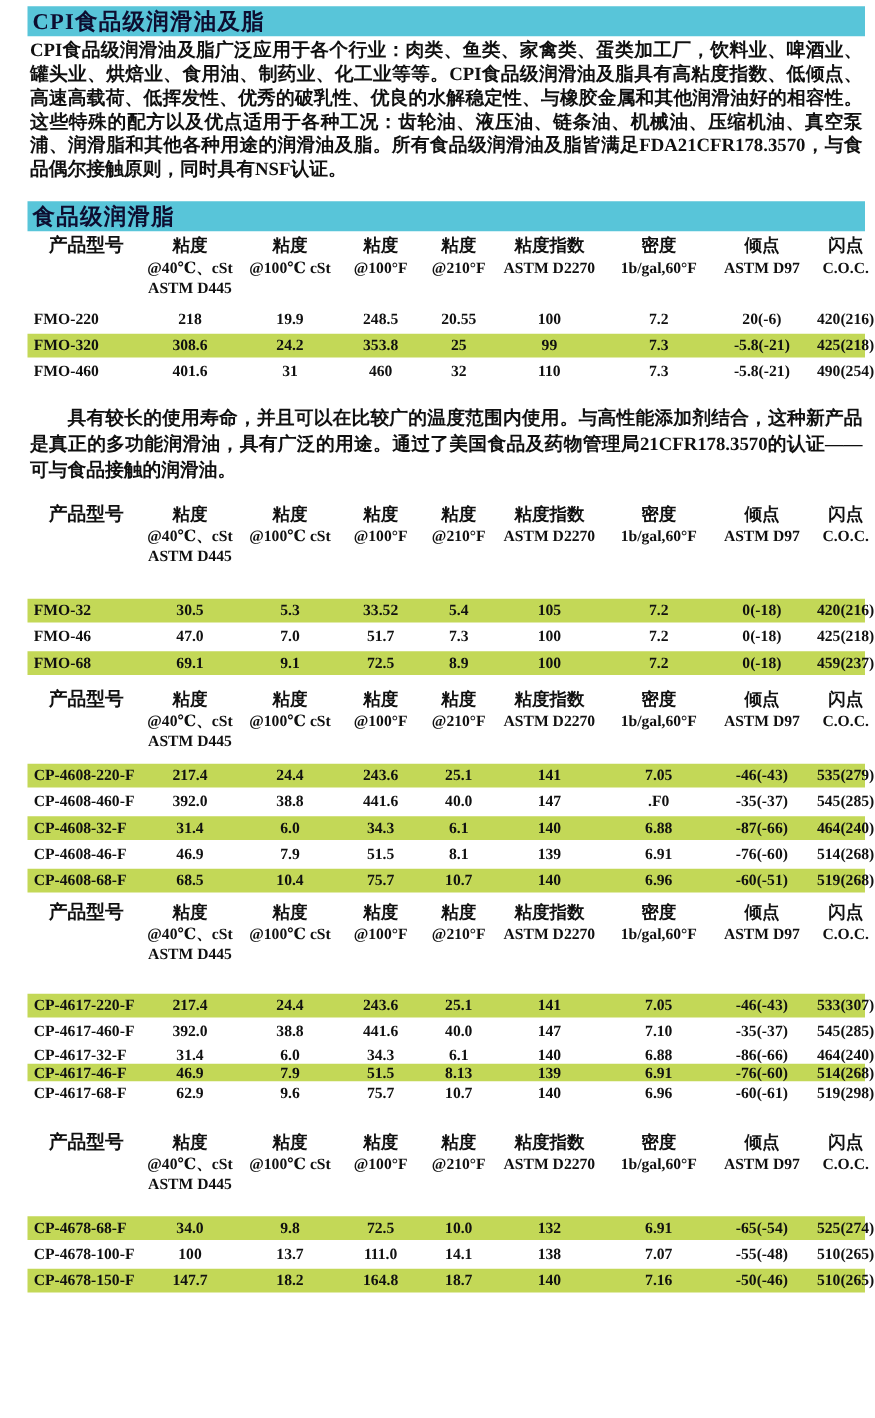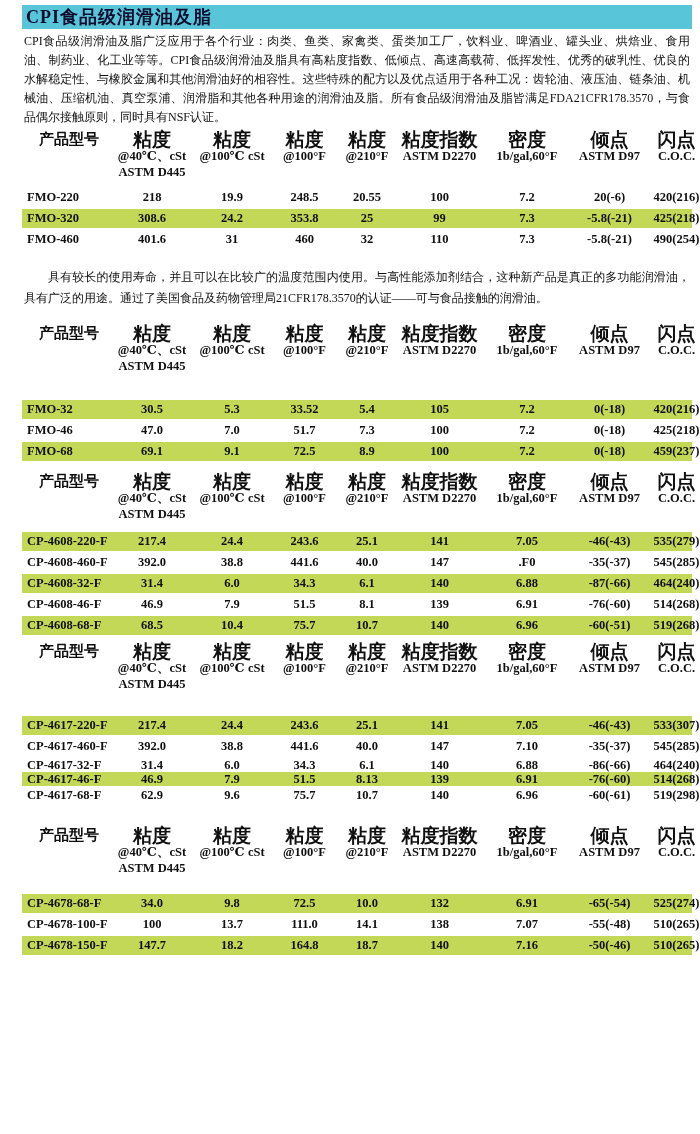--- a/index.html
+++ b/index.html
@@ -16,38 +16,38 @@
     font-weight:bold;
     font-size:18px;
     line-height:24px;
     height:24px;
     padding-left:4px;
     letter-spacing:1px;
   }
   .section-header.second{margin-top:15px;}
 
   .body-text{
-    font-weight:normal;
-    font-size:12px;
+    font-weight:bold;
+    font-size:15px;
     line-height:19px;
     text-align:justify;
     margin:3px 2px 0 2px;
   }
   .body-text.loose{line-height:21px;margin-top:4px;}
   .body-text.indent{text-indent:2em;margin-top:18px;}
 
   
   .ptable{font-weight:bold;}
   .grid{
     display:grid;
     grid-template-columns:90px 80px 80px 65px 60px 85px 90px 75px 59px;
   }
   .thead .hc{text-align:center;}
   .thead .hc.first{text-align:center;padding-left:4px;font-size:15px;line-height:17px;}
-  .thead .main{display:block;font-size:19px;line-height:17px;}
+  .thead .main{display:block;font-size:14px;line-height:17px;}
   .thead .sub{display:block;font-size:12.5px;line-height:16px;}
   .rows{margin-top:8px;}
   .trow{
     height:19px;line-height:19px;margin-bottom:2px;
     font-size:12.5px;
   }
   .trow.hl{background:var(--hl,#c3d857);}
   .trow .c{text-align:center;}
   .trow .model{text-align:left;padding-left:5px;}
 
@@ -62,20 +62,23 @@
 <body>
 
 <div class="page">
 
   <div class="section-header">
     <span>CPI食品级润滑油及脂</span>
   </div>
 
   <p class="body-text">CPI食品级润滑油及脂广泛应用于各个行业：肉类、鱼类、家禽类、蛋类加工厂，饮料业、啤酒业、罐头业、烘焙业、食用油、制药业、化工业等等。CPI食品级润滑油及脂具有高粘度指数、低倾点、高速高载荷、低挥发性、优秀的破乳性、优良的水解稳定性、与橡胶金属和其他润滑油好的相容性。这些特殊的配方以及优点适用于各种工况：齿轮油、液压油、链条油、机械油、压缩机油、真空泵浦、润滑脂和其他各种用途的润滑油及脂。所有食品级润滑油及脂皆满足FDA21CFR178.3570，与食品偶尔接触原则，同时具有NSF认证。</p>
 
+  <div class="section-header second">
+    <span>食品级润滑脂</span>
+  </div>
 
 
   <div class="ptable t1">
       <div class="thead grid">
         <div class="hc first">产品型号</div>
         <div class="hc">
           <span class="main">粘度</span>
           <span class="sub">@40℃、cSt</span>
           <span class="sub">ASTM D445</span>
         </div>

